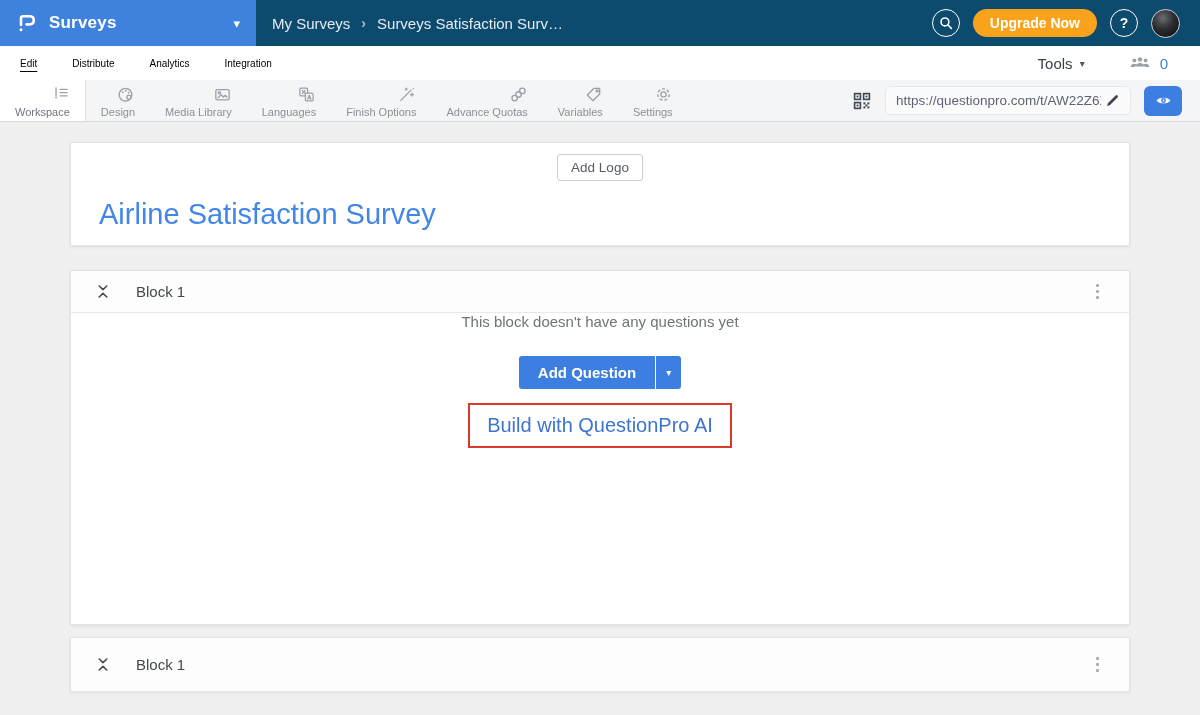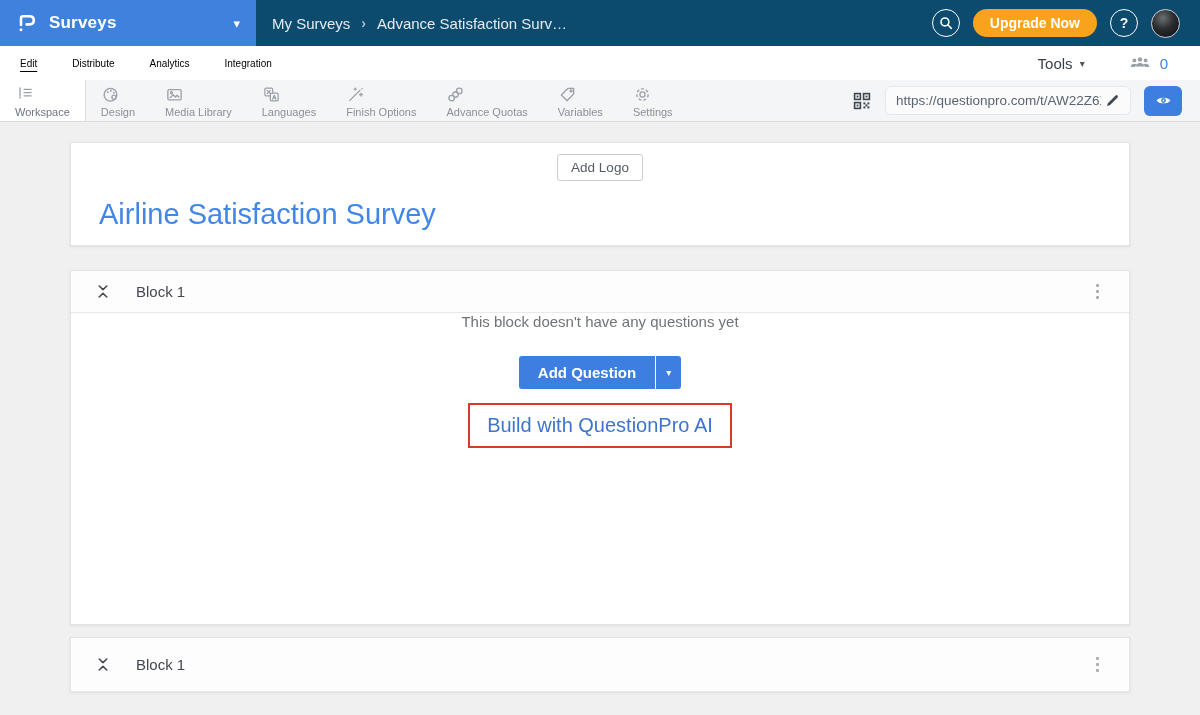--- a/index.html
+++ b/index.html
@@ -32,21 +32,21 @@
   .tab.active{ text-decoration:underline; text-underline-offset:4px; }
   .sub-right{ margin-left:auto; display:flex; align-items:center; padding-right:12px; }
   .tools-btn{ display:flex; align-items:center; gap:7px; font-size:15px; color:#3A4047; cursor:pointer; }
   .tools-caret{ font-size:10px; color:#555; }
   .collab{ display:flex; align-items:center; gap:9px; margin-left:44px; cursor:pointer; }
   .collab-count{ font-size:15px; color:#3E82DD; }
 
   
   .ribbon{ height:42px; background:#f4f5f6; border-bottom:1px solid #d8dadd;
            display:flex; align-items:stretch; }
-  .ribbon-item{ padding:4px 15px 3px; display:flex; flex-direction:column; align-items:flex-start;
+  .ribbon-item{ padding:4px 15px 3px; display:flex; flex-direction:column; align-items:flex-end;
                 justify-content:center; gap:2px; color:#8A9099; font-size:11px; cursor:pointer; white-space:nowrap; }
   .ribbon-item.active{ background:#fff; border-right:1px solid #dcdee1; color:#70767e; }
   .ribbon-right{ margin-left:auto; display:flex; align-items:center; gap:13px; padding-right:18px; }
   .qr-btn{ cursor:pointer; display:flex; }
   .url-box{ display:flex; align-items:center; background:#fbfbfc; border:1px solid #e5e7ea;
             border-radius:6px; padding:4px 10px; width:246px; height:29px; }
   .url-box input{ border:none; outline:none; background:transparent; font-size:13.5px;
                   color:#5A6472; width:100%; font-family:"Liberation Sans", sans-serif; }
   .pencil-btn{ cursor:pointer; display:flex; margin-left:4px; }
   .preview-btn{ width:38px; height:30px; background:#3D7FE0; border-radius:6px;
@@ -95,21 +95,21 @@
           <path d="M5 13 V6.4 Q5 4.2 7.2 4.2 H13.4 Q17.8 4.2 17.8 8.3 Q17.8 12.4 13.4 12.4 H10.6"></path>
           <circle cx="5" cy="17.8" r="1.5" fill="#fff" stroke="none"></circle>
         </svg>
       </span>
       <span class="brand-name">Surveys</span>
       <span class="brand-caret">▾</span>
     </div>
     <div class="crumbs">
       <span class="crumb">My Surveys</span>
       <span class="crumb-sep">›</span>
-      <span class="crumb">Advance Satisfaction Surv…</span>
+      <span class="crumb">Surveys Satisfaction Surv…</span>
     </div>
     <div class="top-right">
       <div class="circle-btn">
         <span style="display:flex;">
           <svg width="16" height="16" viewBox="0 0 18 18" fill="none" stroke="#fff" stroke-width="1.8" stroke-linecap="round">
             <circle cx="7.8" cy="7.8" r="4.4"></circle>
               <path d="M11.3 11.3 L15 15"></path>
           </svg>
         </span>
       </div>

